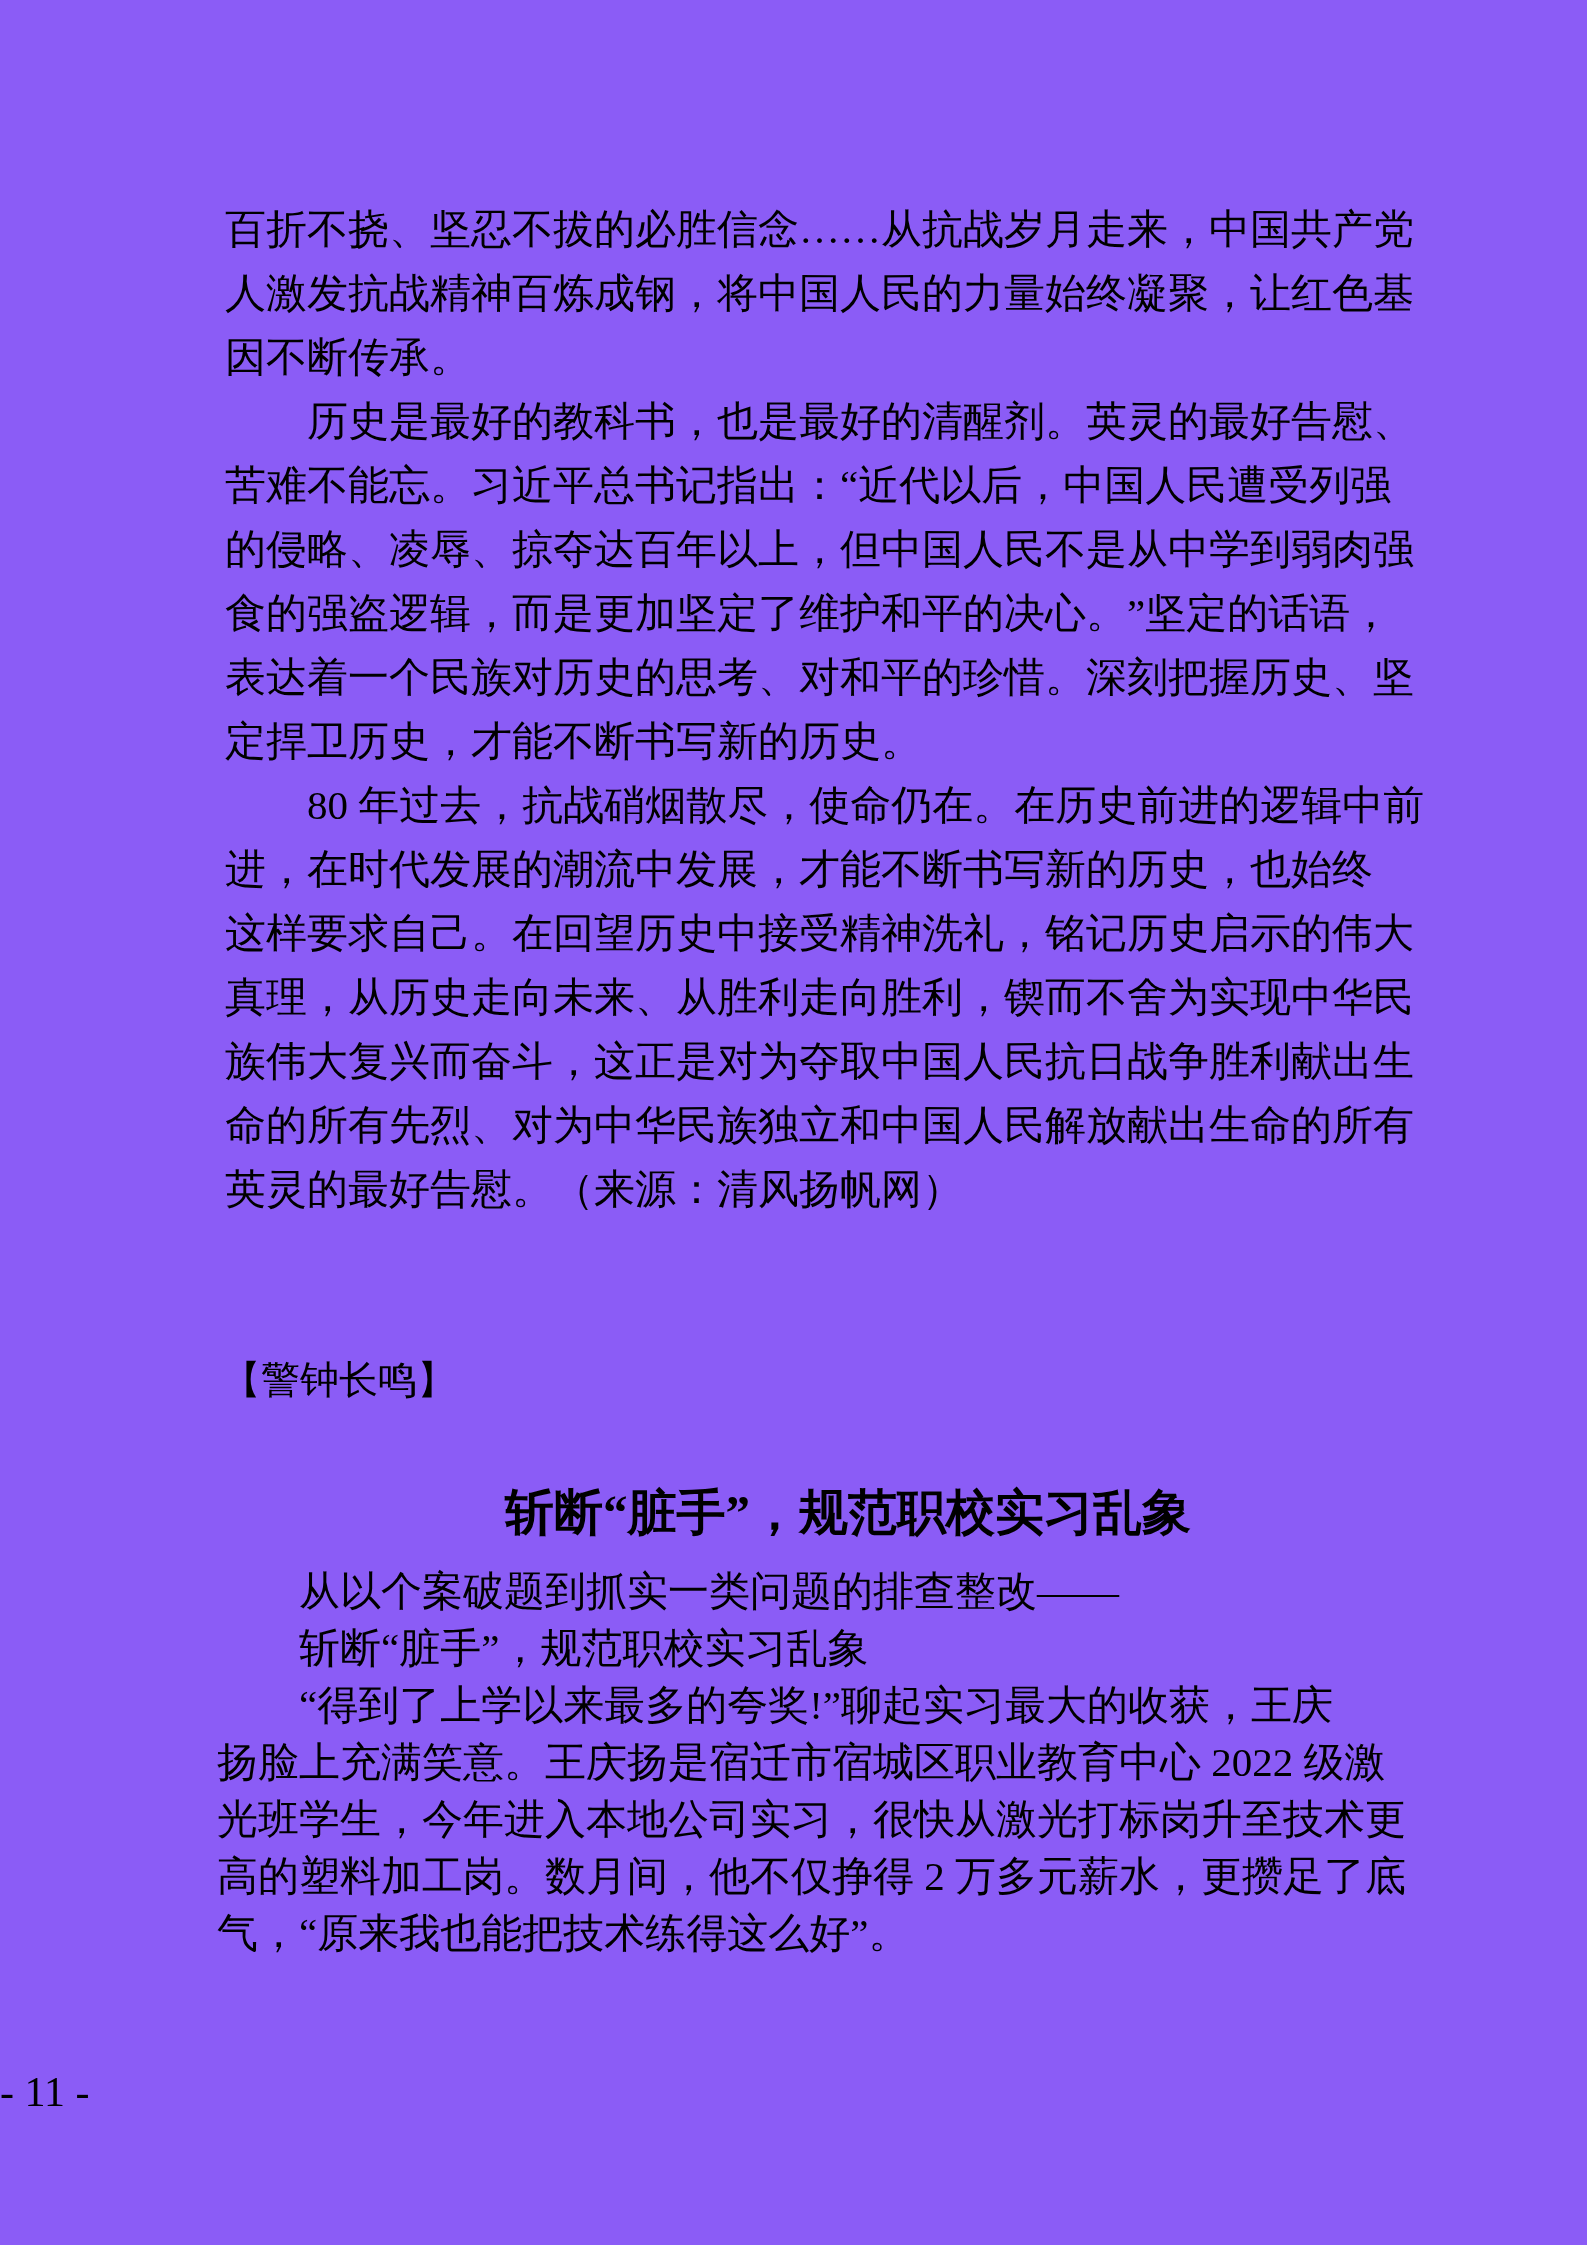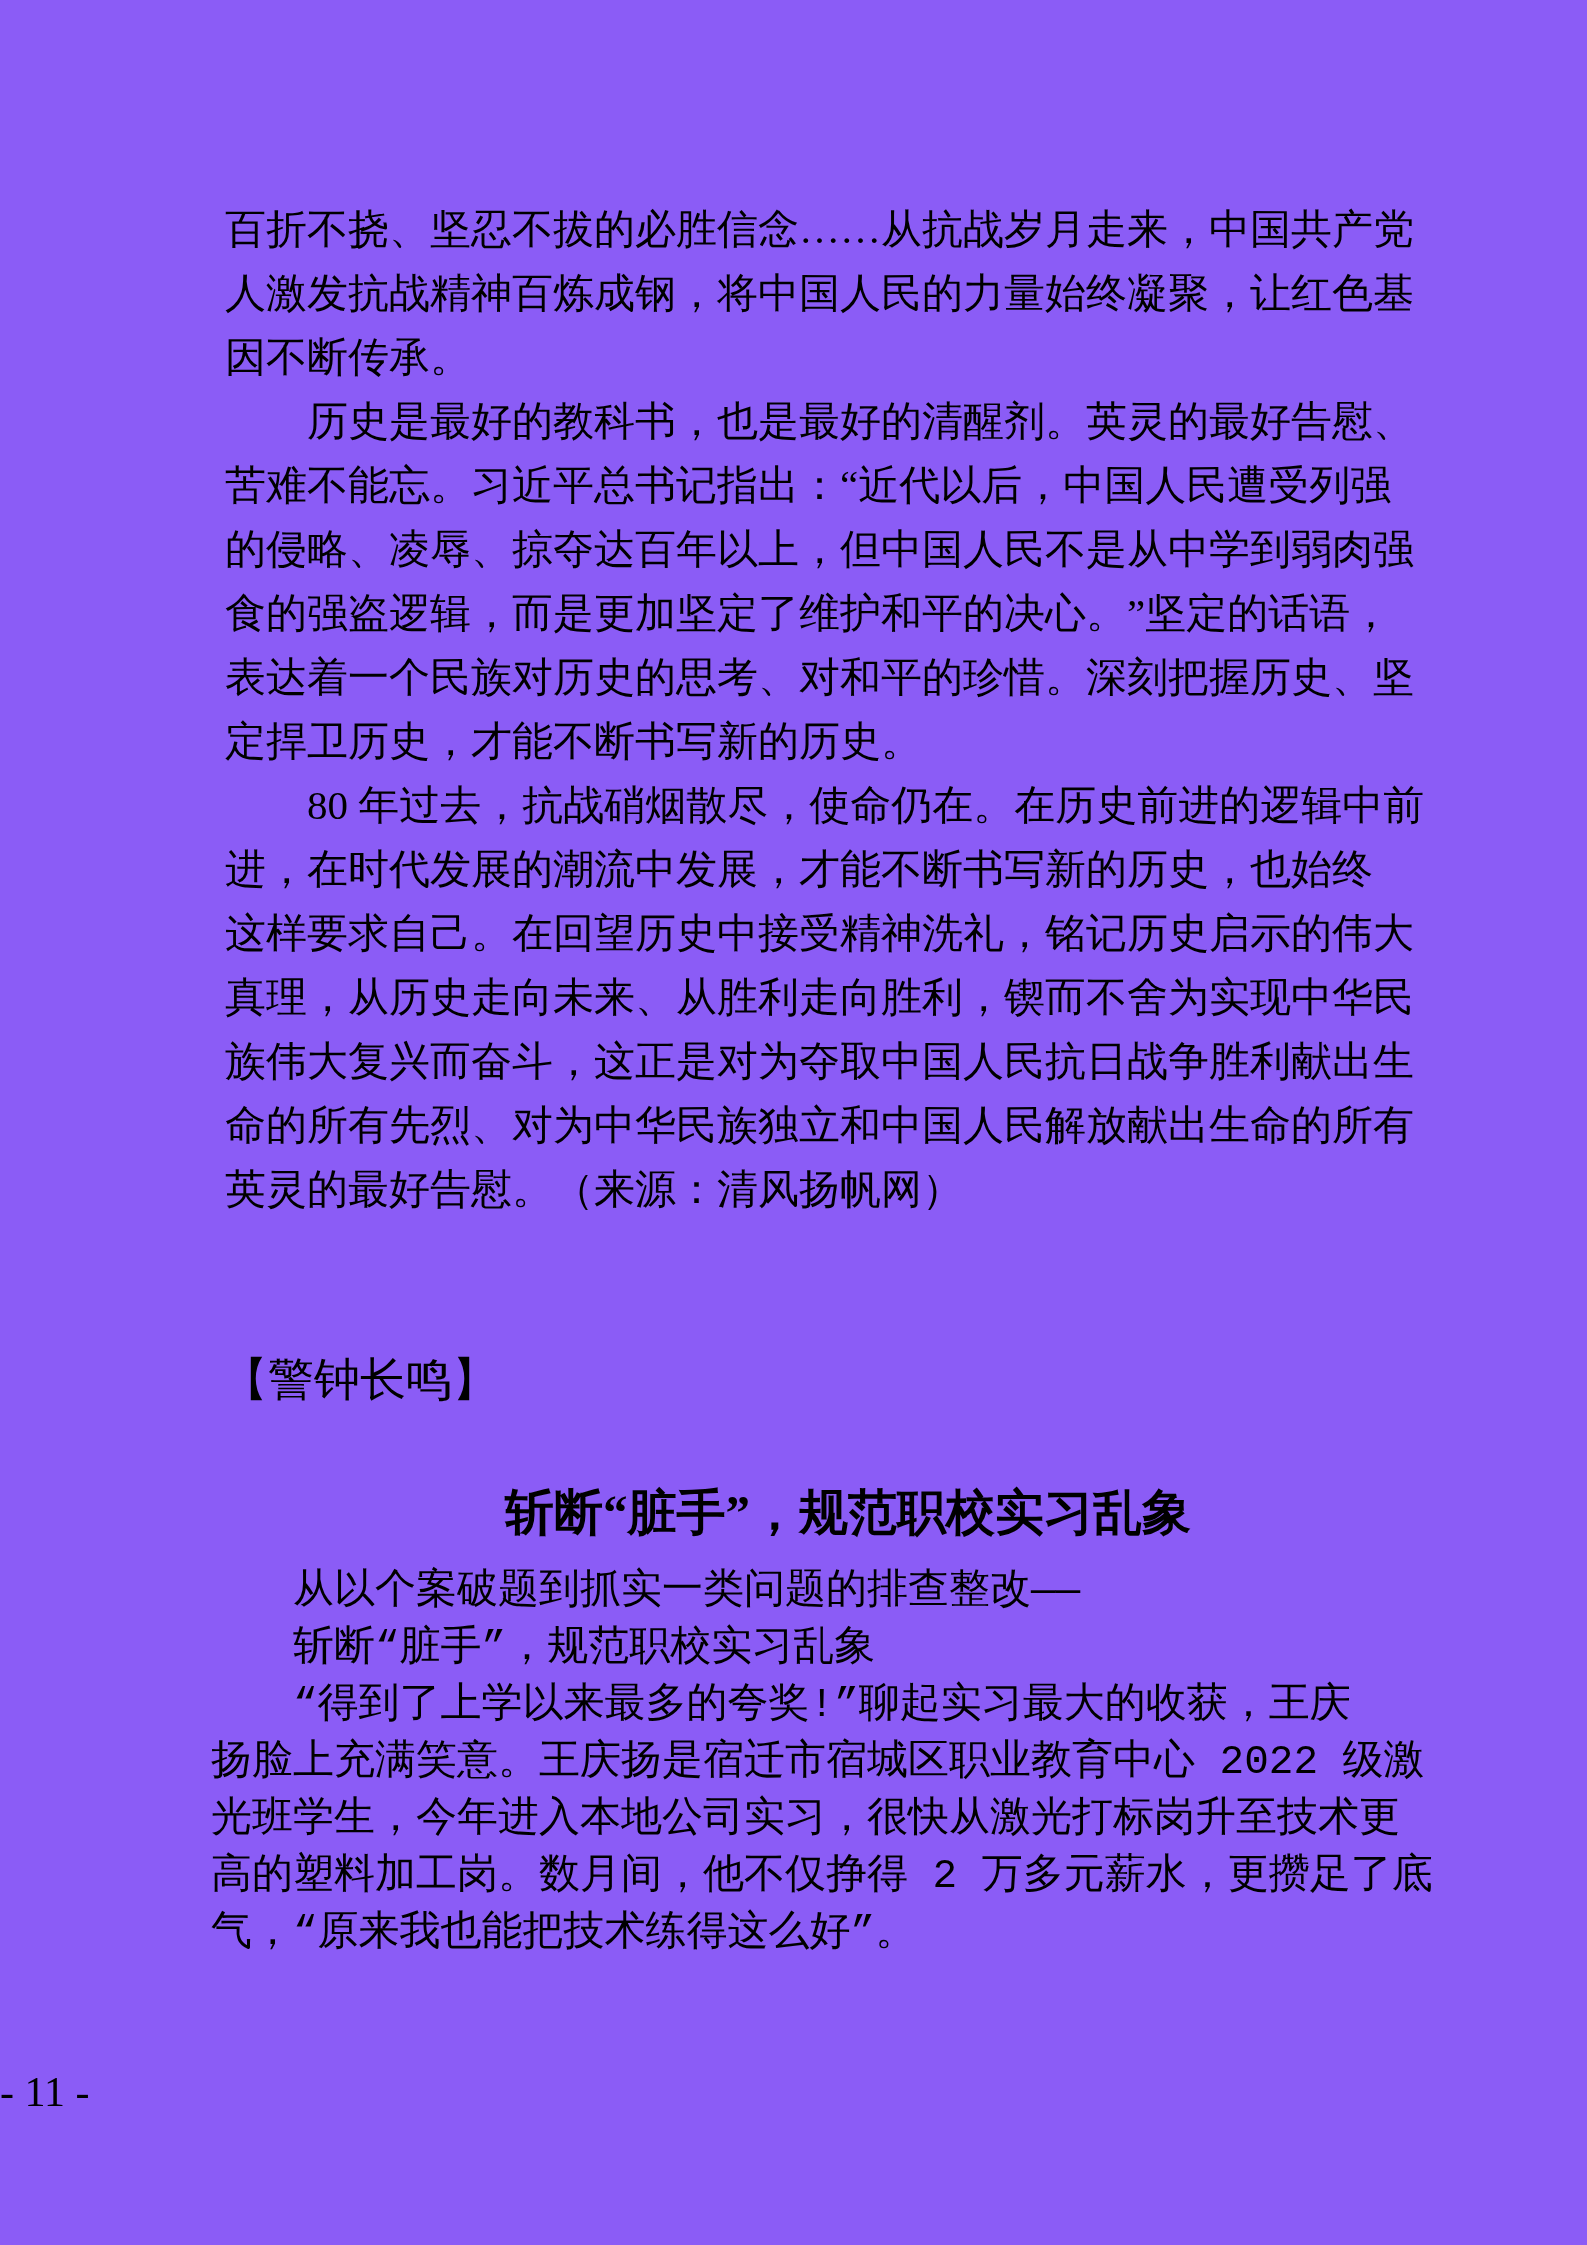--- a/index.html
+++ b/index.html
@@ -20,35 +20,34 @@
     position: absolute;
     left: 225px;
     top: 197px;
     width: 1160px;
     font-size: 41px;
     line-height: 64px;
     letter-spacing: 0;
   }
   .article-block {
     position: absolute;
-    left: 211px;
+    left: 217px;
     top: 1563px;
     width: 1160px;
     font-size: 41px;
     line-height: 57px;
-    font-family: Liberation Mono, monospace;
   }
   .text-line {
     white-space: nowrap;
   }
   .section-marker {
     position: absolute;
     left: 222px;
     top: 1348px;
-    font-size: 46px;
+    font-size: 39px;
     line-height: 64px;
   }
   .article-title {
     position: absolute;
     left: 273px;
     top: 1478px;
     width: 1150px;
     text-align: center;
     font-size: 49px;
     font-weight: bold;

